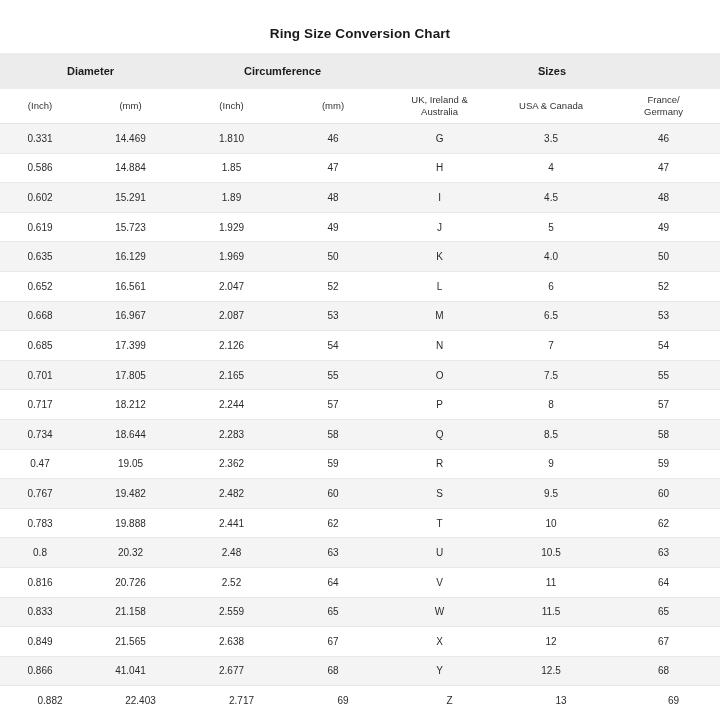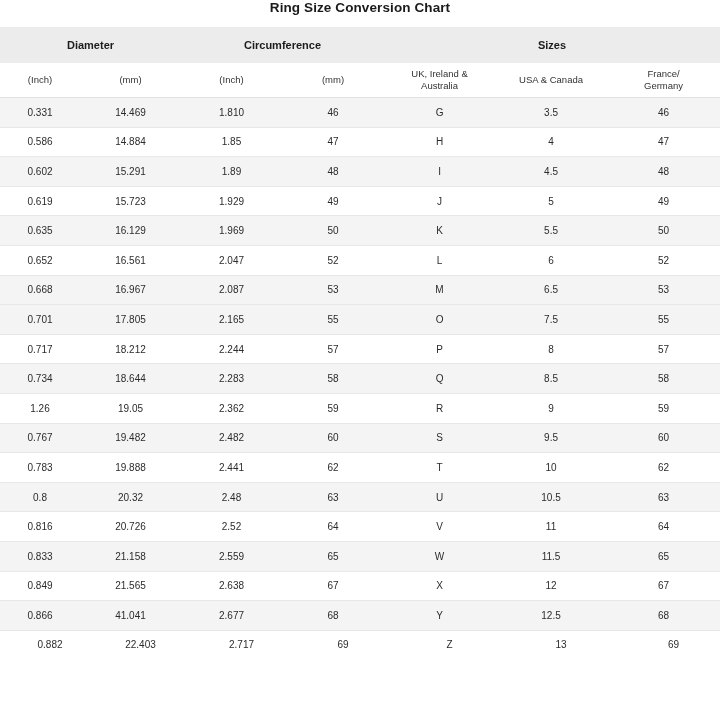--- a/index.html
+++ b/index.html
@@ -18,21 +18,21 @@
     width: 720px;
     height: 720px;
     box-sizing: border-box;
     position: relative;
   }
   .title {
     text-align: center;
     font-size: 13.5px;
     font-weight: bold;
     color: #1a1a1a;
-    padding-top: 0;
+    padding-top: 26px;
     padding-bottom: 12px;
     letter-spacing: 0.1px;
   }
   table.chart {
     width: 720px;
     border-collapse: collapse;
     table-layout: fixed;
     font-size: 10px;
   }
   table.chart col.c0 { width: 80px; }
@@ -156,41 +156,50 @@
           <td>J</td>
           <td>5</td>
           <td>49</td>
         </tr>
         <tr class="odd">
           <td>0.635</td>
           <td>16.129</td>
           <td>1.969</td>
           <td>50</td>
           <td>K</td>
-          <td>5.5</td>
+          <td>4.0</td>
           <td>50</td>
         </tr>
         <tr class="even">
           <td>0.652</td>
           <td>16.561</td>
           <td>2.047</td>
           <td>52</td>
           <td>L</td>
           <td>6</td>
           <td>52</td>
         </tr>
         <tr class="odd">
           <td>0.668</td>
           <td>16.967</td>
           <td>2.087</td>
           <td>53</td>
           <td>M</td>
           <td>6.5</td>
           <td>53</td>
         </tr>
+        <tr class="even">
+          <td>0.685</td>
+          <td>17.399</td>
+          <td>2.126</td>
+          <td>54</td>
+          <td>N</td>
+          <td>7</td>
+          <td>54</td>
+        </tr>
         <tr class="odd">
           <td>0.701</td>
           <td>17.805</td>
           <td>2.165</td>
           <td>55</td>
           <td>O</td>
           <td>7.5</td>
           <td>55</td>
         </tr>
         <tr class="even">
@@ -205,21 +214,21 @@
         <tr class="odd">
           <td>0.734</td>
           <td>18.644</td>
           <td>2.283</td>
           <td>58</td>
           <td>Q</td>
           <td>8.5</td>
           <td>58</td>
         </tr>
         <tr class="even">
-          <td>1.26</td>
+          <td>0.47</td>
           <td>19.05</td>
           <td>2.362</td>
           <td>59</td>
           <td>R</td>
           <td>9</td>
           <td>59</td>
         </tr>
         <tr class="odd">
           <td>0.767</td>
           <td>19.482</td>

